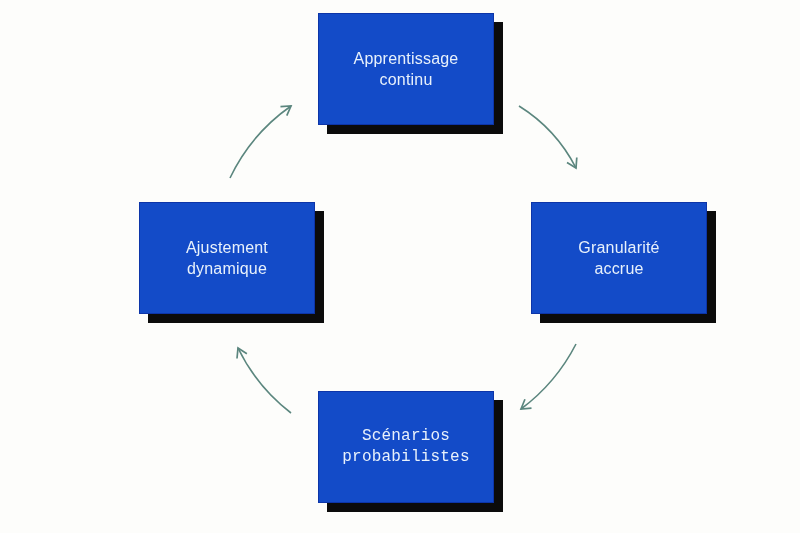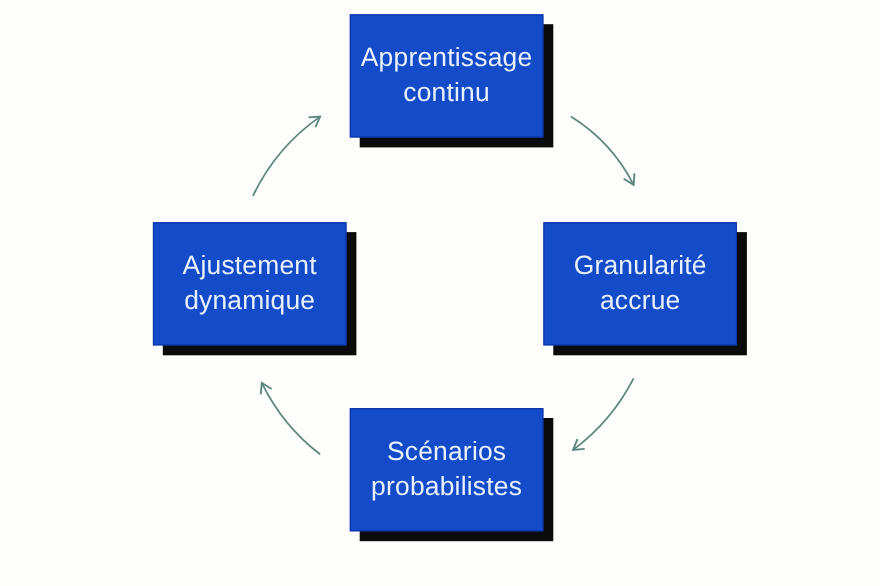--- a/index.html
+++ b/index.html
@@ -23,29 +23,29 @@
     border: 1px solid #0d35a8;
     box-shadow: 9px 9px 0 0 #0b0b0b;
     display: flex;
     align-items: center;
     justify-content: center;
     text-align: center;
     box-sizing: border-box;
   }
   .node-label {
     color: #e8f1fb;
-    font-size: 24px;
+    font-size: 16px;
     font-weight: 500;
     line-height: 1.32;
     letter-spacing: 0.2px;
     white-space: pre-line;
   }
   .node-top    { left: 318px; top: 13px; }
-  .node-right  { left: 494px; top: 202px; }
-  .node-bottom { left: 318px; top: 371px; }
+  .node-right  { left: 531px; top: 202px; }
+  .node-bottom { left: 318px; top: 391px; font-family: Liberation Mono, monospace; }
   .node-left   { left: 127px; top: 202px; margin-left: 12px; }
   .arrow-layer {
     position: absolute;
     left: 0; top: 0;
     width: 800px;
     height: 533px;
     pointer-events: none;
   }
 </style>
 </head>

